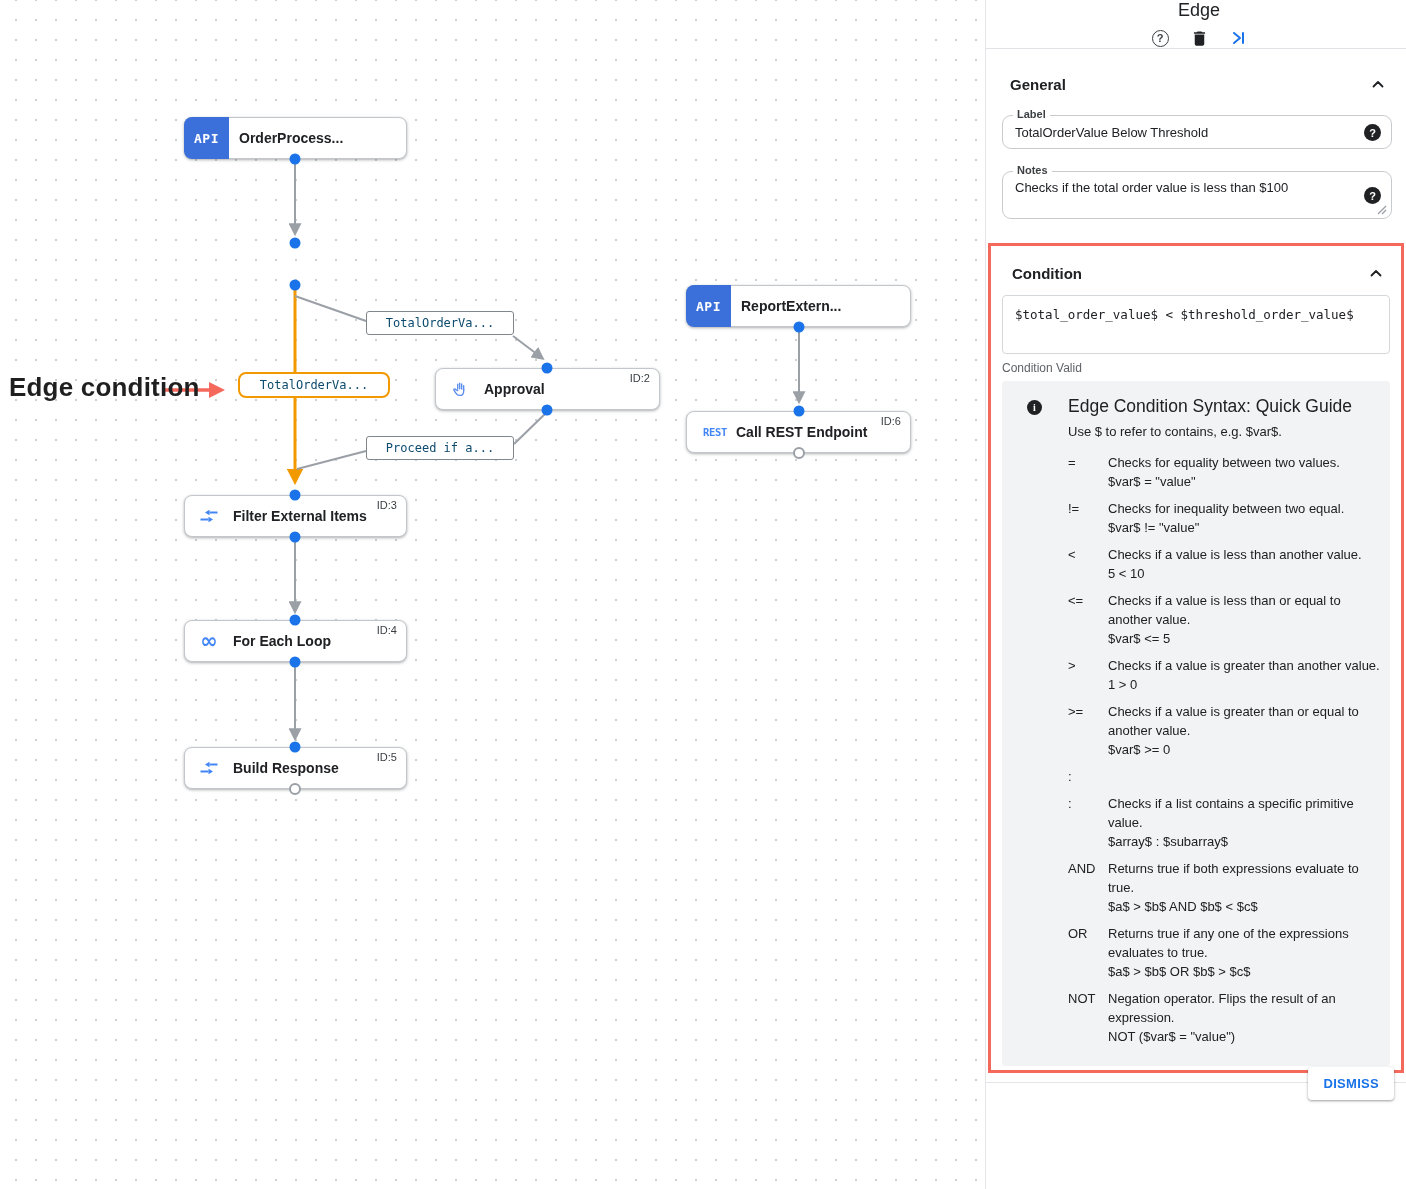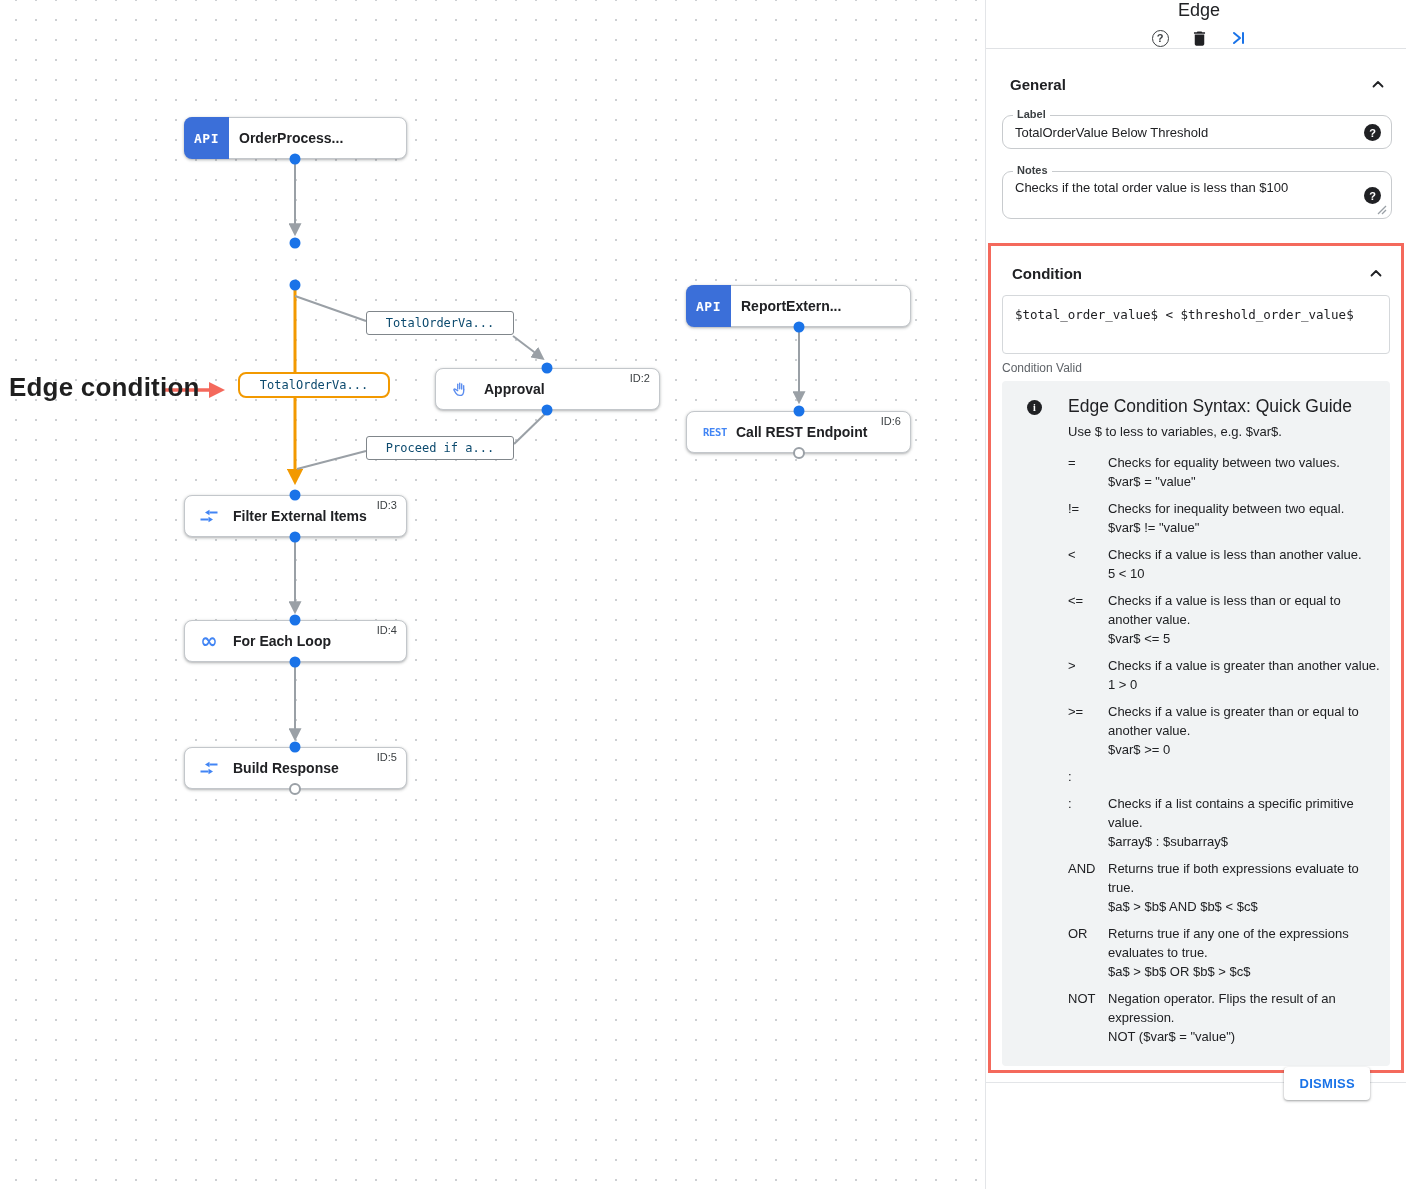--- a/index.html
+++ b/index.html
@@ -94,21 +94,21 @@
     margin:4px 0 0 25px; flex:none; }
   .guide-titleblock { margin-left:26px; }
   .guide-title { font-size:17.5px; color:#202124; }
   .guide-intro { margin-top:7px; font-size:13px; color:#202124; }
   .g-rows { margin:14px 0 0 66px; }
   .g-row { display:flex; margin-bottom:8px; }
   .g-op { width:40px; flex:none; font-size:13px; line-height:19px; color:#202124; }
   .g-txt { width:276px; font-size:13px; line-height:19px; color:#202124; }
 
   .panel-footer { margin-top:9px; border-top:1px solid #e3e5e8; text-align:right;
-    padding-right:36px; }
+    padding-right:12px; }
   .dismiss-btn { position:relative; top:-16px; display:inline-block; background:#fff;
     border:none; border-radius:4px; padding:9px 15px; color:#1a73e8; font-weight:bold;
     font-size:13px; letter-spacing:.3px; cursor:pointer;
     font-family:"Liberation Sans", sans-serif;
     box-shadow:0 1px 3px rgba(60,64,67,.35), 0 1px 2px rgba(60,64,67,.2); }
 
   .chev-up { width:16px; height:16px; }
 </style>
 </head>
 <body>
@@ -292,21 +292,21 @@
     </div>
 
     <div class="code-box">$total_order_value$ &lt; $threshold_order_value$</div>
     <div class="cond-status">Condition Valid</div>
 
     <div class="guide">
       <div class="guide-head">
         <div class="info-icon">i</div>
         <div class="guide-titleblock">
           <div class="guide-title">Edge Condition Syntax: Quick Guide</div>
-          <div class="guide-intro">Use $ to less to variables, e.g. $var$.</div>
+          <div class="guide-intro">Use $ to refer to contains, e.g. $var$.</div>
         </div>
       </div>
       <div class="g-rows">
         <div class="g-row">
           <div class="g-op">=</div>
           <div class="g-txt">
               <div>Checks for equality between two values.</div>
               <div>$var$ = "value"</div>
             </div>
         </div>

